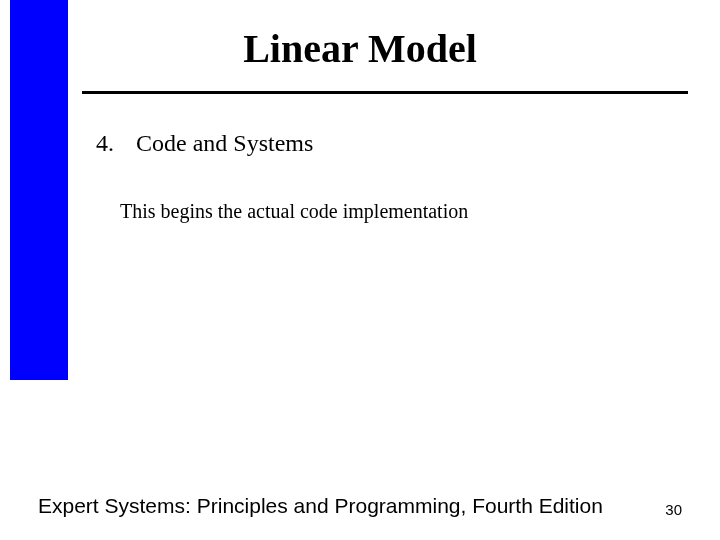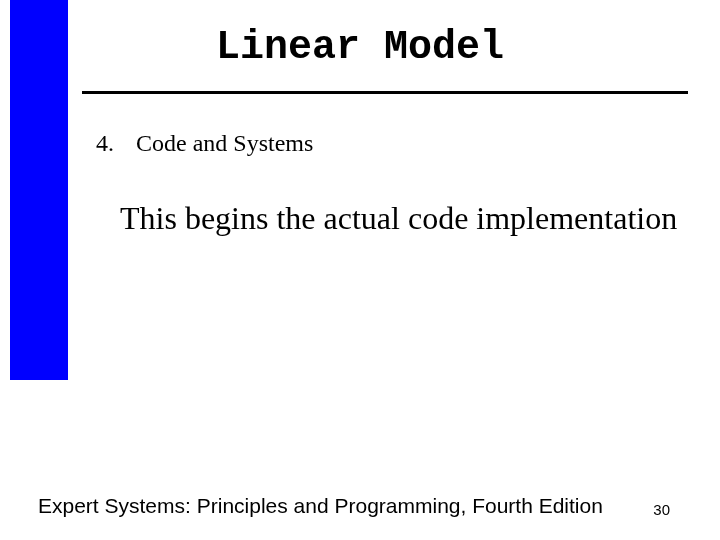--- a/index.html
+++ b/index.html
@@ -25,21 +25,21 @@
     }
     .title {
       position: absolute;
       top: 25px;
       left: 0;
       width: 720px;
       text-align: center;
       font-size: 40px;
       font-weight: bold;
       color: #000000;
-      font-family: Liberation Mono, monospace;
+      font-family: Liberation Serif, serif;
     }
     .hr-line {
       position: absolute;
       top: 91px;
       left: 82px;
       width: 606px;
       height: 3px;
       background: #000000;
     }
     .list-block {
@@ -59,36 +59,36 @@
       width: 40px;
     }
     .list-text {
       flex: 1;
     }
     .desc {
       position: absolute;
       top: 200px;
       left: 120px;
       width: 560px;
-      font-size: 32px;
+      font-size: 20px;
       color: #000000;
       font-family: "Times New Roman", Times, serif;
     }
     .footer-left {
       position: absolute;
       bottom: 22px;
       left: 38px;
       font-size: 21px;
       font-family: Arial, Helvetica, sans-serif;
       color: #000000;
     }
     .footer-right {
       position: absolute;
       bottom: 22px;
-      right: 50px;
+      right: 38px;
       font-size: 15px;
       font-family: Arial, Helvetica, sans-serif;
       color: #000000;
     }
   </style>
 </head>
 <body>
 
 <div class="blue-bar"></div>
 

